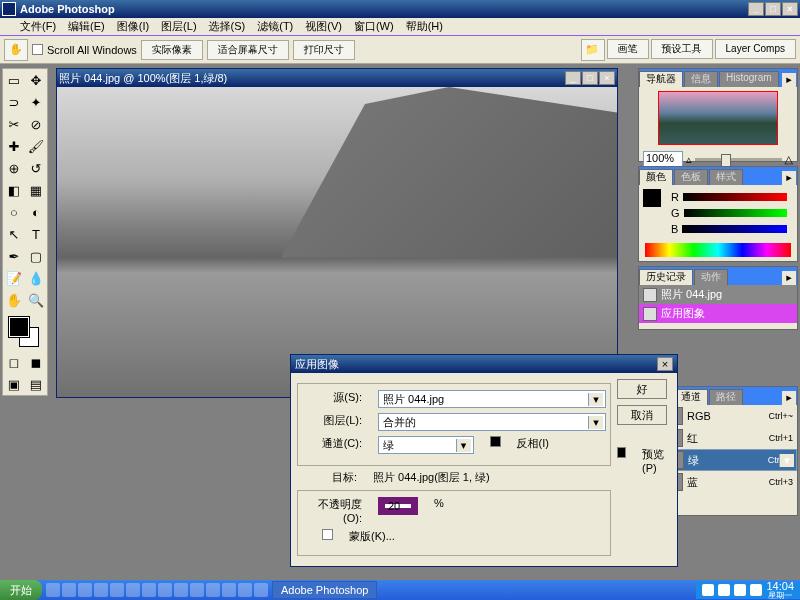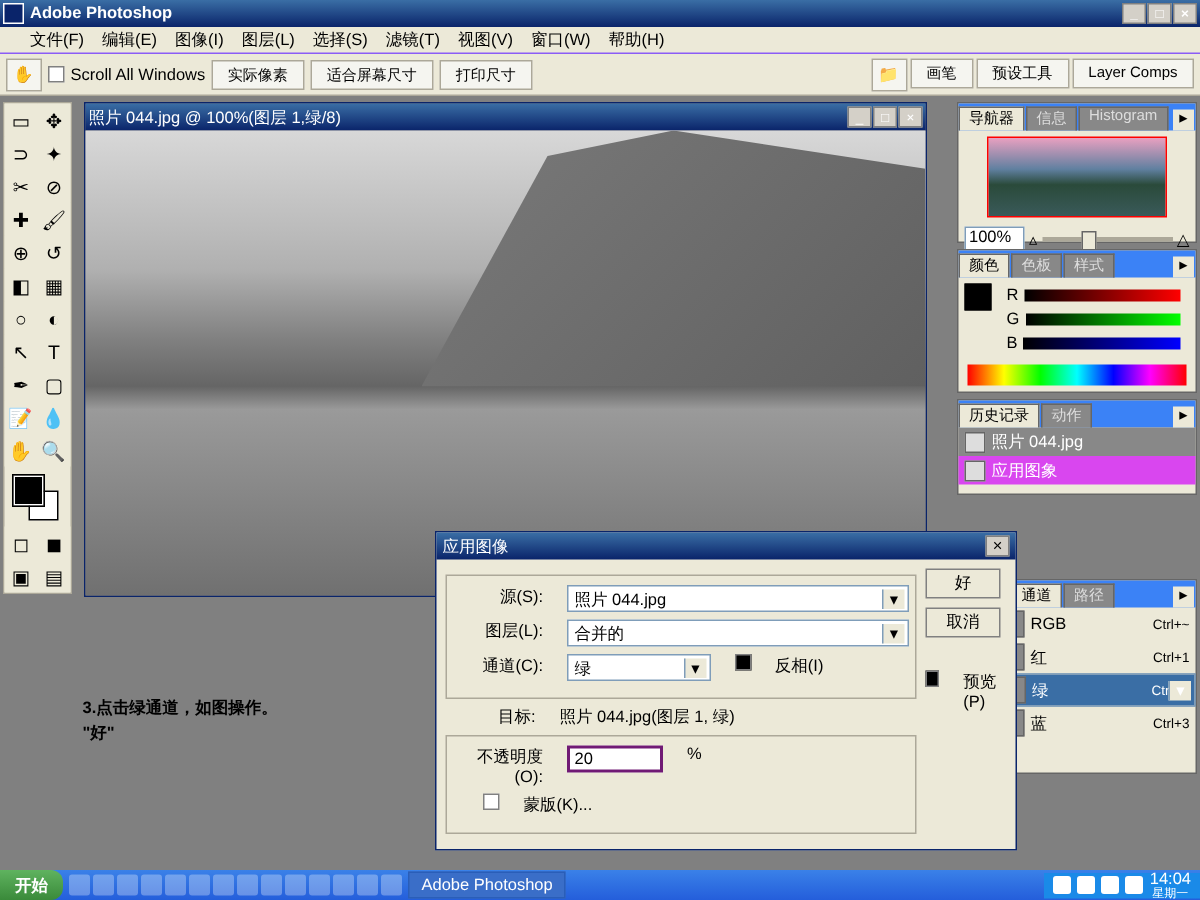--- a/index.html
+++ b/index.html
@@ -31,21 +31,21 @@
 .dlg-title{height:18px;background:linear-gradient(#3a6ea5,#0a246a);color:#fff;display:flex;align-items:center;padding:0 4px;font-size:11px}
 .dlg-title .x{margin-left:auto;width:16px;height:14px;background:#d4d0c8;border:1px solid #808080;text-align:center;line-height:12px;cursor:pointer;color:#000}
 .dlg-body{display:flex;padding:6px}
 .dlg-left{flex:1}
 .dlg-right{width:60px;display:flex;flex-direction:column;gap:6px;align-items:flex-start;padding-left:6px}
 .dbtn{width:50px;height:20px;border:1px solid #808080;background:#ece9d8;text-align:center;line-height:18px;cursor:pointer}
 .frm-row{display:flex;margin-bottom:5px;gap:16px}
 .lbl{width:60px;text-align:right}
 .sel{flex:1;height:18px;border:1px solid #7f9db9;background:#fff;display:flex;align-items:center;padding:0 4px;position:relative}
 .sel::after{content:"▾";position:absolute;right:2px;background:#ece9d8;width:14px;text-align:center;border-left:1px solid #7f9db9}
-.inp{width:64px;height:18px;border:2px solid #701a75;background:#fff;padding:0 3px;display:flex;align-items:center}
+.inp{width:40px;height:18px;border:7px solid #701a75;background:#fff;padding:0 3px;display:flex;align-items:center}
 .grp{border:1px solid #aca899;padding:6px 4px;margin:4px 0}
 .panel{position:absolute;right:2px;background:#ece9d8;border:1px solid #666;width:160px}
 .p-tabs{height:18px;background:#3b82f6;display:flex;align-items:flex-end}
 .tab{height:16px;padding:0 6px;background:#888;color:#ddd;font-size:10px;border:1px solid #666;border-bottom:none;cursor:pointer;margin-right:1px}
 .tab.act{background:#ece9d8;color:#000}
 .p-min{margin-left:auto;width:14px;height:14px;background:#ece9d8;color:#000;text-align:center;line-height:12px;cursor:pointer;margin-right:1px}
 #p1{top:4px;height:94px}
 .nav-thumb{margin:4px auto;width:120px;height:54px;border:1px solid #f00;background:linear-gradient(180deg,#e8a0c0 0%,#6080a0 40%,#2a4a3a 60%,#3a5a5a 100%)}
 .zoom-row{display:flex;align-items:center;padding:2px 4px;gap:3px}
 .zoom-in{width:40px;height:16px;border:1px solid #7f9db9;background:#fff;padding:0 2px}
@@ -65,21 +65,21 @@
 .hist-ico{width:14px;height:14px;border:1px solid #666;background:#ddd}
 #p4{top:322px;height:130px}
 .ch-row{display:flex;align-items:center;padding:2px 4px;gap:4px;height:22px}
 .ch-row.sel{background:#3a6ea5;color:#fff}
 .ch-thumb{width:24px;height:18px;border:1px solid #666;background:#888}
 .ch-sc{margin-left:auto;font-size:9px}
 .eye{width:12px;height:12px}
 .statusbar{position:absolute;bottom:0;left:0;right:0;height:18px;background:#ece9d8;border-top:1px solid #aca899;display:flex;align-items:center;font-size:10px}
 .sb-cell{padding:0 6px;border-right:1px solid #aca899}
 .task{position:absolute;bottom:0;left:0;right:0;height:20px;background:linear-gradient(#3a81e8,#245edb);display:flex;align-items:center;color:#fff;font-size:10px}
-.start{height:20px;padding:0 10px;background:linear-gradient(#5fb35f,#3a8a3a);display:flex;align-items:center;font-weight:bold;border-radius:0 8px 8px 0}
+.start{height:20px;padding:0 10px;background:linear-gradient(#5fb35f,#3a8a3a);display:flex;align-items:center;font-weight:normal;border-radius:0 8px 8px 0}
 .task-item{height:18px;padding:0 8px;margin-left:4px;background:#3a6ec8;border:1px solid #2a5eb8;display:flex;align-items:center}
 .tray{margin-left:auto;background:#1a8ae8;height:17px;display:flex;align-items:center;padding:0 6px;gap:4px}
 .tray-ico{width:12px;height:12px;background:#fff;border-radius:2px}
 .ql{display:flex;gap:2px;margin-left:4px}
 .ql-ico{width:14px;height:14px;background:rgba(255,255,255,.3);border-radius:2px}
 </style>
 </head>
 <body>
 
 <div class="titlebar">
@@ -164,24 +164,20 @@
     <div class="win-btn">_</div>
     <div class="win-btn">□</div>
     <div class="win-btn">×</div>
    </div>
   </div>
   <div class="canvas">
         <div class="mtn"></div>
       </div>
  </div>
 
- <div class="anno">
-  <div>3.点击绿通道，如图操作。</div>
-      <div>"好"</div>
- </div>
 
  <div class="dialog">
   <div class="dlg-title">
    <span>应用图像</span>
    <div class="x">×</div>
   </div>
   <div class="dlg-body">
    <div class="dlg-left">
     <div class="grp">
      <div class="frm-row">

